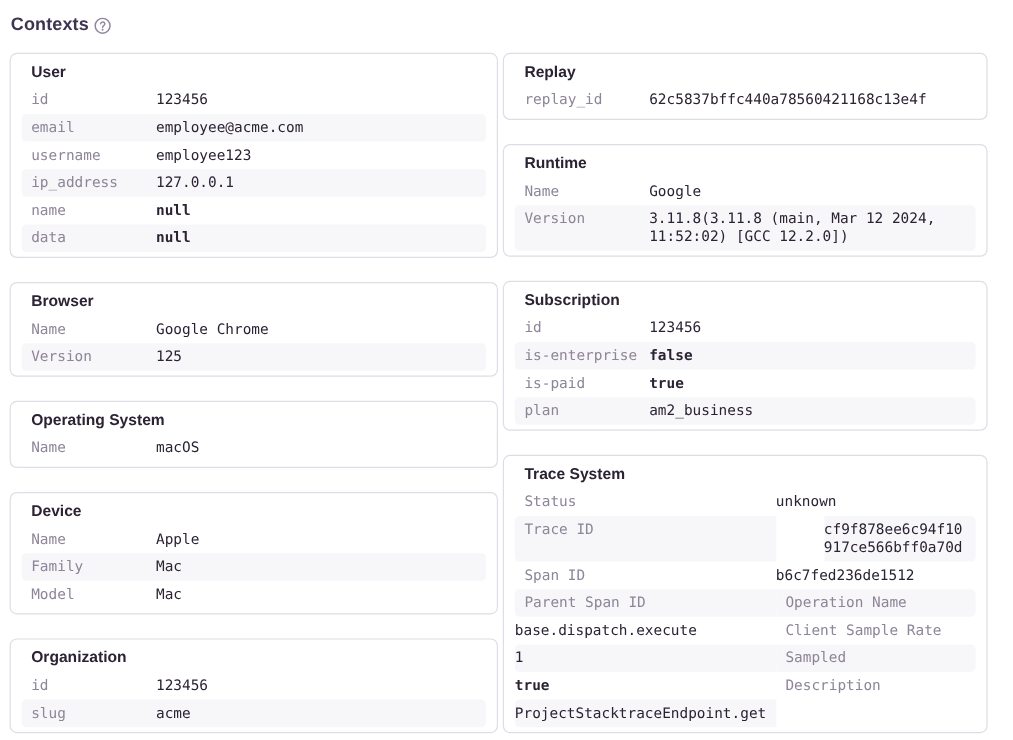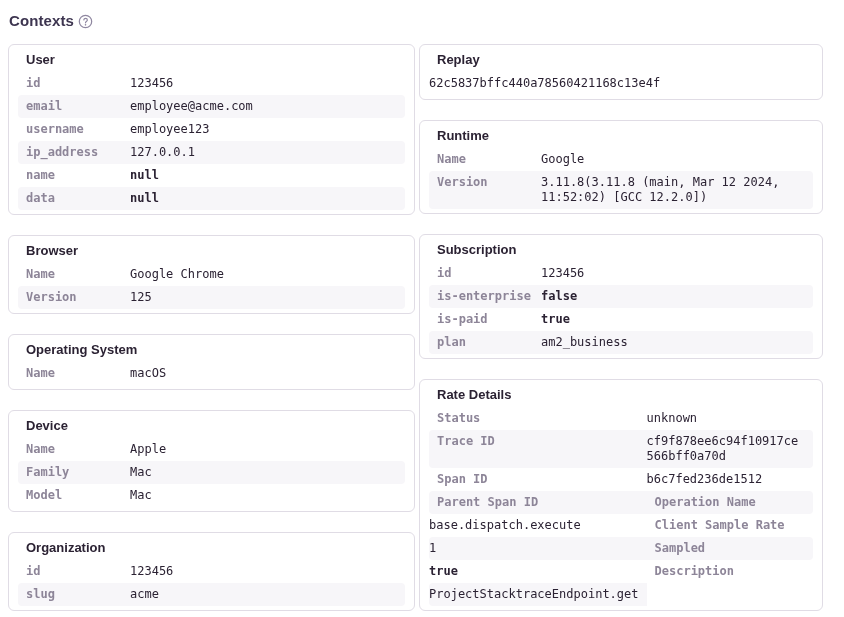--- a/index.html
+++ b/index.html
@@ -41,32 +41,31 @@
     grid-template-columns: minmax(112px, max-content) 1fr;
   }
   .rows > div {
     font-family:"DejaVu Sans Mono","Liberation Mono",monospace;
     font-size:12px; line-height:15px;
     padding:4px 8px;
   }
   .rows > .k {
     color:var(--key-text,#8d8598);
     white-space:nowrap;
-    font-weight:bold;
   }
   .rows > .v {
     color:var(--value-text,#2b2233);
     padding-left:0;
     overflow-wrap:anywhere;
   }
   
   .rows > div:nth-child(4n+3) { background:var(--row-alt-bg,#f7f6f9); border-radius:4px 0 0 4px; }
   .rows > div:nth-child(4n+4) { background:var(--row-alt-bg,#f7f6f9); border-radius:0 4px 4px 0; }
   .v-number  { color:var(--accent-number,#3e55c0); }
-  .v-link    { color:var(--accent-link,#4b64cb); cursor:pointer; }
+  .v-link    { color:var(--accent-link,#4b64cb); cursor:pointer;margin-left:40px; }
   .v-boolean { color:var(--accent-boolean,#2c3a94); font-weight:bold; }
 </style>
 </head>
 <body>
 
 <div class="header">
   <h2>Contexts</h2>
   <span class="help-icon">
     <svg width="15" height="15" viewBox="0 0 16 16" fill="none" aria-hidden="true">
       <circle cx="8" cy="8" r="6.6" stroke="currentColor" stroke-width="1.3"></circle>
@@ -133,20 +132,21 @@
           <div class="v v-text">123456</div>
           <div class="k">slug</div>
           <div class="v v-text">acme</div>
         </div>
   </section>
 </div>
   <div class="col col-right">
   <section class="card">
     <h3 class="card-title">Replay</h3>
     <div class="rows">
+          <div class="k">replay_id</div>
           <div class="v v-text">62c5837bffc440a78560421168c13e4f</div>
         </div>
   </section>
 
   <section class="card">
     <h3 class="card-title">Runtime</h3>
     <div class="rows">
           <div class="k">Name</div>
           <div class="v v-text">Google</div>
           <div class="k">Version</div>
@@ -162,21 +162,21 @@
           <div class="k">is-enterprise</div>
           <div class="v v-boolean">false</div>
           <div class="k">is-paid</div>
           <div class="v v-boolean">true</div>
           <div class="k">plan</div>
           <div class="v v-text">am2_business</div>
         </div>
   </section>
 
   <section class="card">
-    <h3 class="card-title">Rate Details</h3>
+    <h3 class="card-title">Trace System</h3>
     <div class="rows">
           <div class="k">Status</div>
           <div class="v v-text">unknown</div>
           <div class="k">Trace ID</div>
           <div class="v v-link">cf9f878ee6c94f10917ce566bff0a70d</div>
           <div class="k">Span ID</div>
           <div class="v v-text">b6c7fed236de1512</div>
           <div class="k">Parent Span ID</div>
           <div class="k">Operation Name</div>
           <div class="v v-text">base.dispatch.execute</div>

